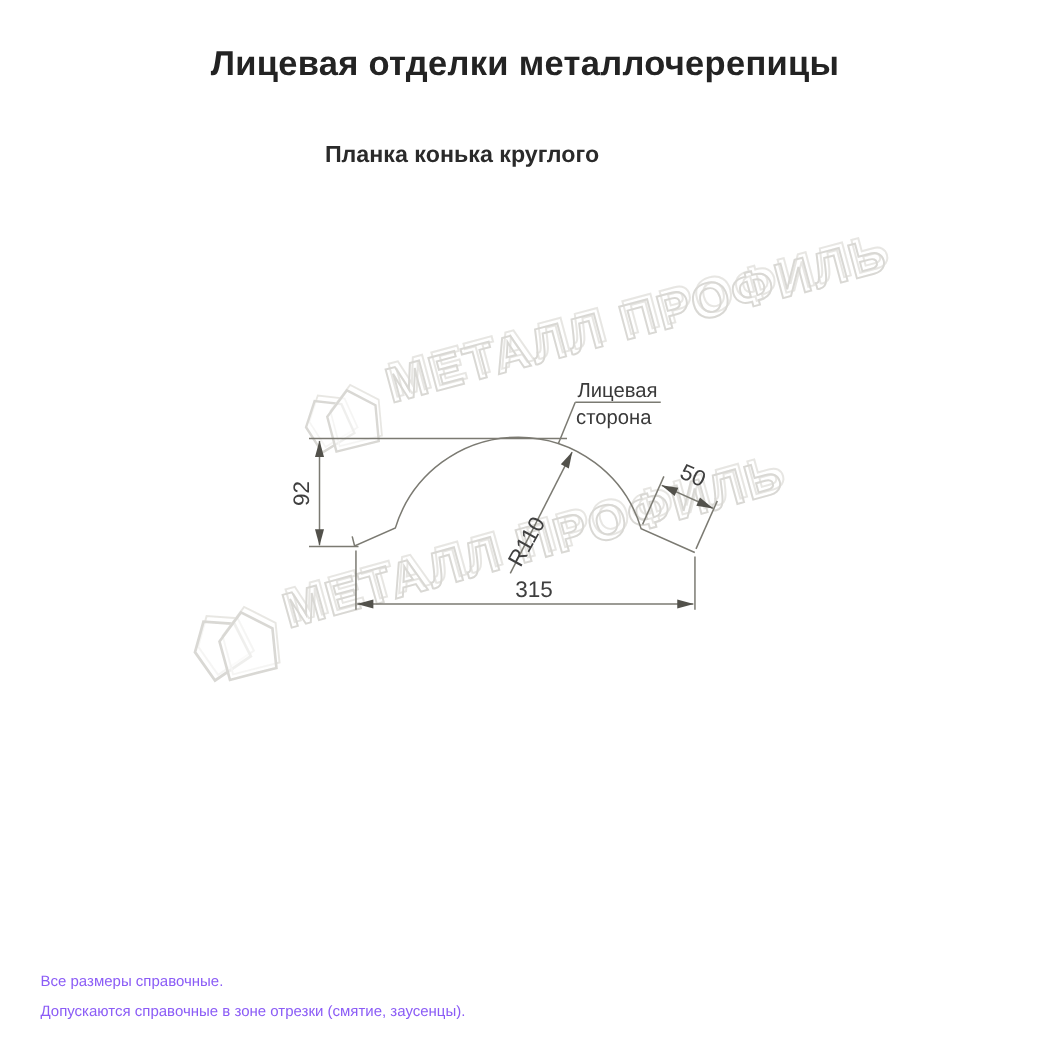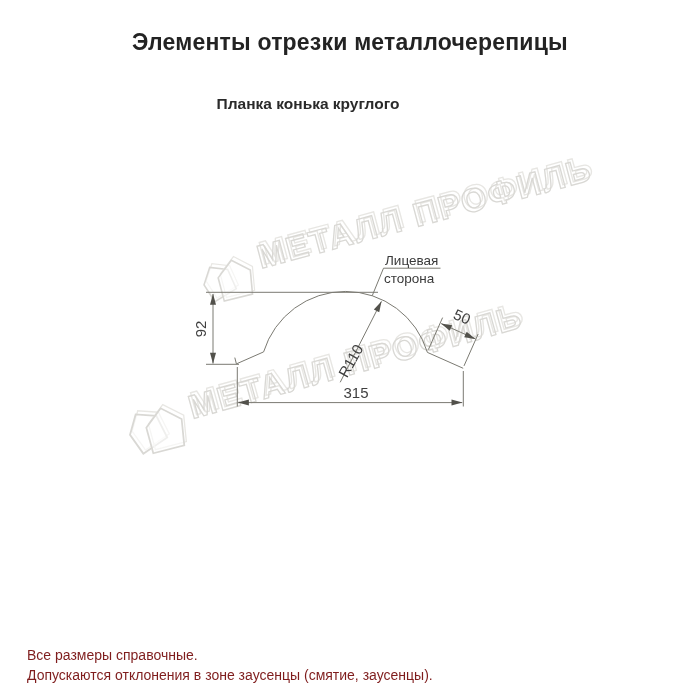--- a/index.html
+++ b/index.html
@@ -10,41 +10,41 @@
   .page-title{
     position:absolute;top:29px;left:0;width:700px;text-align:center;
     font-size:23px;font-weight:bold;color:#232323;letter-spacing:0.2px;
   }
   .subtitle{
     position:absolute;top:94px;left:0;width:616px;text-align:center;
     font-size:15.5px;font-weight:bold;color:#2a2a2a;line-height:19.5px;
   }
   .footer-notes{
     position:absolute;left:27px;top:645px;width:640px;
-    font-size:14px;color:#7f1d1d;line-height:20px;
+    font-size:10px;color:#8b5cf6;line-height:20px;
   }
   svg{position:absolute;left:0;top:0;}
   .draw-stroke{stroke:#7b7a72;stroke-width:1;fill:none;}
   .dim-text{fill:#3f3f3f;font-size:15px;font-family:"Liberation Sans","DejaVu Sans",sans-serif;}
   .label-text{fill:#3a3a3a;font-size:13.5px;font-family:"Liberation Sans","DejaVu Sans",sans-serif;}
   .wm-text{
     font-size:33px;font-weight:bold;letter-spacing:2px;
     font-family:"Liberation Sans","DejaVu Sans",sans-serif;
     fill:none;stroke:#d5d4d0;stroke-width:1.3px;
   }
   .wm-text-echo{stroke:#e5e4e0;}
   .wm-house{stroke:#d5d4d0;stroke-width:1.6;fill:rgba(255,255,255,0.6);}
   .wm-house-echo{stroke:#e6e5e1;stroke-width:1.2;fill:none;}
 </style>
 </head>
 <body>
 
 <div id="canvas">
 
-  <div class="page-title">Элементы отрезки металлочерепицы</div>
+  <div class="page-title">Лицевая отделки металлочерепицы</div>
 
   <div class="subtitle">
     <div>Планка конька круглого</div>
   </div>
 
   <svg width="700" height="700" viewBox="0 0 700 700">
     <defs>
       <marker id="arr" viewBox="0 0 12 8" refX="11.2" refY="4" markerWidth="12" markerHeight="8" orient="auto-start-reverse" markerUnits="userSpaceOnUse">
         <path d="M0.5,1 L11.5,4 L0.5,7 Z" fill="#52514b"></path>
       </marker>
@@ -102,16 +102,16 @@
 
       <text class="dim-text" x="351" y="366" text-anchor="middle" transform="rotate(-61 351 361)">R110</text>
 
       <text class="label-text" x="385" y="264.5">Лицевая</text>
       <text class="label-text" x="384" y="282.5">сторона</text>
     </g>
   </svg>
 
   <div class="footer-notes">
     <div>Все размеры справочные.</div>
-    <div>Допускаются отклонения в зоне заусенцы (смятие, заусенцы).</div>
+    <div>Допускаются справочные в зоне отрезки (смятие, заусенцы).</div>
   </div>
 
 </div>
 
 </body></html>

